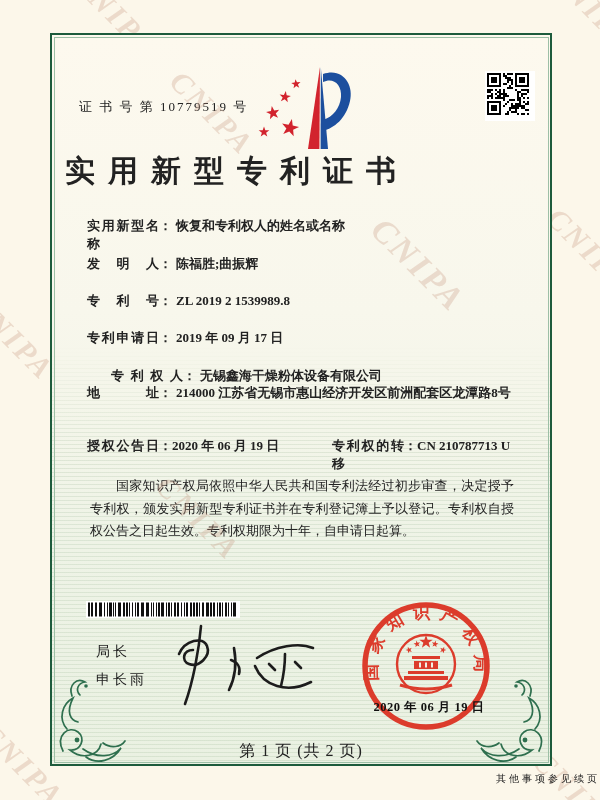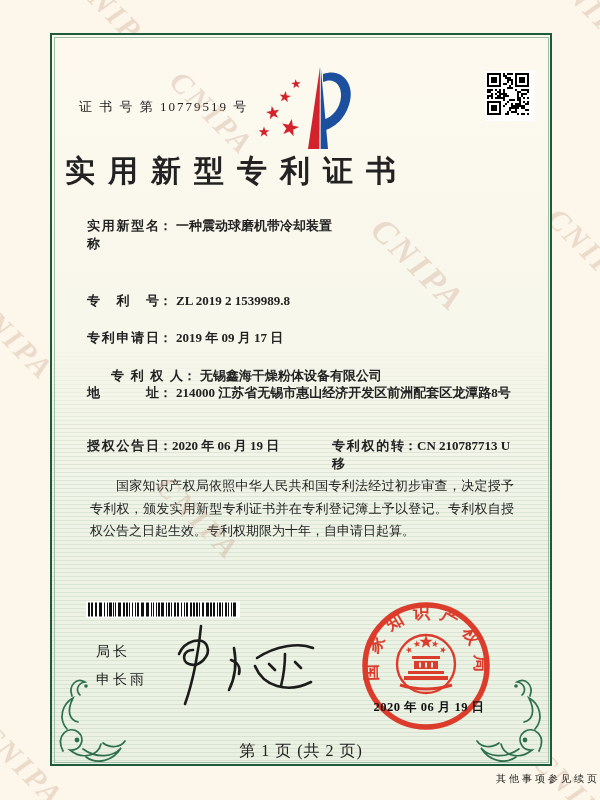--- a/index.html
+++ b/index.html
@@ -231,21 +231,24 @@
       </g>
       <polygon points="76,6 64,88 75.4,88" fill="#d2232d"></polygon>
       <polygon points="76.8,6 76.6,88 84,88" fill="#1c4f9e"></polygon>
       <path d="M 79,13 C 99,6 110,24 106,40 C 102,58 90,67 79,70 L 79,59 C 89,56 96,47 97,36 C 98,23 89,16 79,21 Z" fill="#1c4f9e"></path>
     </svg>
   </div>
 
   <div class="title">实用新型专利证书</div>
 
   <div class="row" style="top:182px;">
-    <span class="lbl">实用新型名称</span><span class="colon">：</span><span class="val">一种震动球磨机带冷却装置</span>
+    <span class="lbl">实用新型名称</span><span class="colon">：</span><span class="val">恢复和专利权人的姓名或名称</span>
+  </div>
+  <div class="row" style="top:220px;">
+    <span class="lbl">发明人</span><span class="colon">：</span><span class="val">陈福胜;曲振辉</span>
   </div>
   <div class="row" style="top:257px;">
     <span class="lbl">专利号</span><span class="colon">：</span><span class="val">ZL 2019 2 1539989.8</span>
   </div>
   <div class="row" style="top:294px;">
     <span class="lbl">专利申请日</span><span class="colon">：</span><span class="val">2019 年 09 月 17 日</span>
   </div>
   <div class="row" style="top:332px;margin-left:24px;">
     <span class="lbl">专利权人</span><span class="colon">：</span><span class="val">无锡鑫海干燥粉体设备有限公司</span>
   </div>

